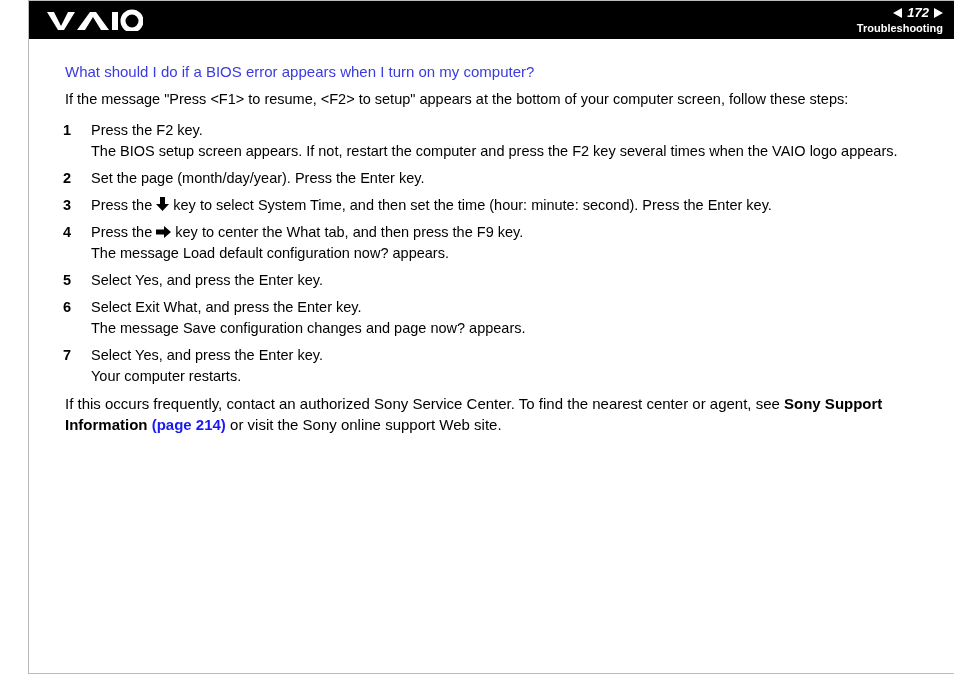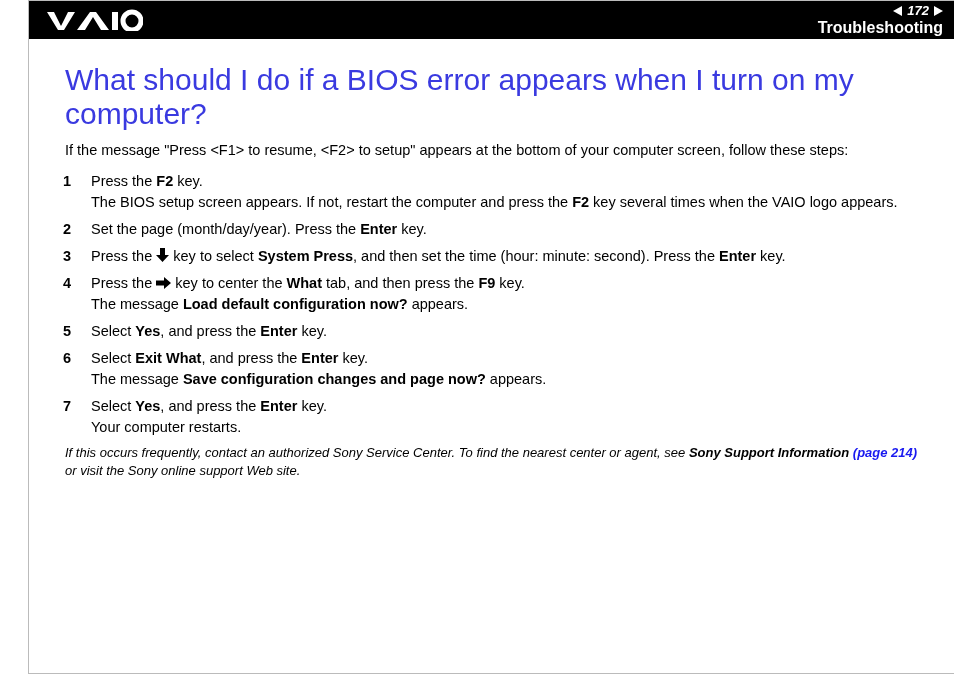--- a/index.html
+++ b/index.html
@@ -3,34 +3,34 @@
 <meta charset="utf-8">
 <style>
   * { margin: 0; padding: 0; box-sizing: border-box; }
   html, body { width: 954px; height: 674px; font-family: Arial, Helvetica, sans-serif; background: #fff; color: #000; }
   .page { width: 932px; height: 674px; border: 1px solid #bbb; position: relative; margin-left: 28px; }
   .header-bar { background: #000; height: 38px; display: flex; align-items: center; justify-content: space-between; padding: 0 16px 0 18px; }
   .logo { color: #fff; display: flex; align-items: center; }
   .header-right { display: flex; flex-direction: column; align-items: flex-end; color: #fff; font-size: 11px; line-height: 1.1; }
   .nav-row { display: flex; align-items: center; gap: 5px; font-style: italic; font-weight: bold; }
   .nav-row .pg { font-size: 13px; }
-  .section-label { font-weight: bold; font-size: 16px; margin-top: 1px; }
+  .section-label { font-weight: bold; font-size: 11px; margin-top: 1px; }
   .tri { display: inline-block; width: 0; height: 0; border-top: 5px solid transparent; border-bottom: 5px solid transparent; }
   .tri-left { border-right: 9px solid #fff; }
   .tri-right { border-left: 9px solid #fff; }
   .content { padding: 24px 28px 0 36px; }
-  h1.title { color: #3a3ae0; font-weight: 400; font-size: 30px; margin-bottom: 10px; font-family: Arial, Helvetica, sans-serif; }
+  h1.title { color: #3a3ae0; font-weight: 400; font-size: 15px; margin-bottom: 10px; font-family: Arial, Helvetica, sans-serif; }
   p.intro { font-size: 14.5px; margin-bottom: 10px; line-height: 1.35; }
   ol.steps { list-style: none; margin-left: -2px; }
   ol.steps > li { display: flex; align-items: flex-start; font-size: 14.5px; line-height: 1.45; margin-bottom: 6px; }
   .step-num { font-weight: bold; width: 28px; flex: 0 0 28px; }
   .step-body { flex: 1; }
-  .step-body b { font-weight: bold; }
+  .step-body b { font-weight: normal; }
   .arrow-icon { display: inline-block; vertical-align: -1px; }
-  p.footer-note { font-size: 13px; line-height: 1.4; margin-top: 6px; font-style: italic; }
+  p.footer-note { font-size: 15px; line-height: 1.4; margin-top: 6px; }
   .page-link { color: #1a1af0; font-weight: bold; }
 </style>
 </head>
 <body>
 
 <div class="page">
 
   <div class="header-bar">
     <div class="logo">
       <svg width="96" height="22" viewBox="0 0 96 22">
@@ -60,21 +60,21 @@
           <div class="step-body"><span>Press the </span><b>F2</b><span> key.</span><br><span>The BIOS setup screen appears. If not, restart the computer and press the </span><b>F2</b><span> key several times when the VAIO logo appears.</span></div>
         </li>
         <li>
           <div class="step-num">2</div>
           <div class="step-body"><span>Set the page (month/day/year). Press the </span><b>Enter</b><span> key.</span></div>
         </li>
         <li>
           <div class="step-num">3</div>
           <div class="step-body"><span>Press the </span><svg class="arrow-icon" width="13" height="14" viewBox="0 0 13 14">
               <path d="M4 0h5v7h4L6.5 14 0 7h4z" fill="#000"></path>
-            </svg><span> key to select </span><b>System Press</b><span>, and then set the time (hour: minute: second). Press the </span><b>Enter</b><span> key.</span></div>
+            </svg><span> key to select </span><b>System Time</b><span>, and then set the time (hour: minute: second). Press the </span><b>Enter</b><span> key.</span></div>
         </li>
         <li>
           <div class="step-num">4</div>
           <div class="step-body"><span>Press the </span><svg class="arrow-icon" width="15" height="12" viewBox="0 0 15 12">
               <path d="M0 3.5h8V0l7 6-7 6V8.5H0z" fill="#000"></path>
             </svg><span> key to center the </span><b>What</b><span> tab, and then press the </span><b>F9</b><span> key.</span><br><span>The message </span><b>Load default configuration now?</b><span> appears.</span></div>
         </li>
         <li>
           <div class="step-num">5</div>
           <div class="step-body"><span>Select </span><b>Yes</b><span>, and press the </span><b>Enter</b><span> key.</span></div>

